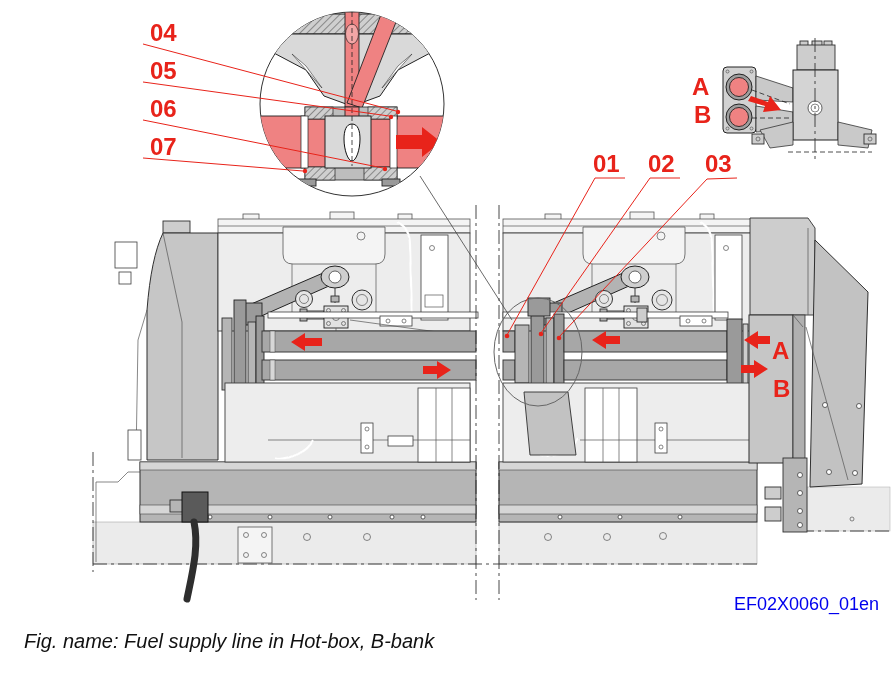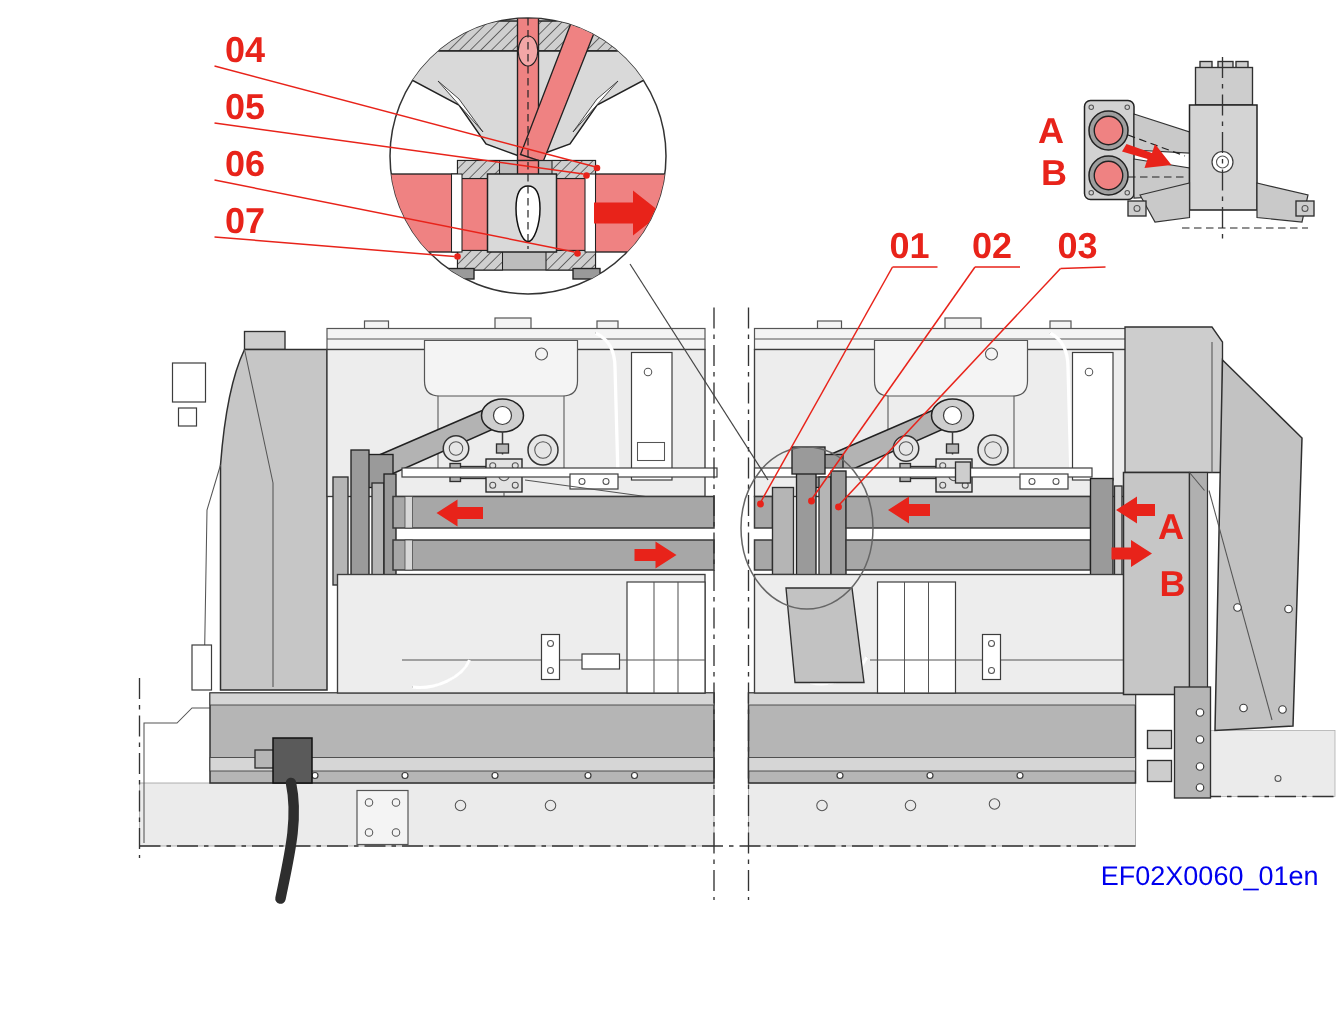--- a/index.html
+++ b/index.html
@@ -23,21 +23,21 @@
   .gray3{fill:#9a9a9a;stroke:#222;stroke-width:.9;}
   .pipe{fill:var(--pipe);stroke:#3a3a3a;stroke-width:1;}
   .pinkfill{fill:var(--pink);stroke:#222;stroke-width:.9;}
   .redfill{fill:var(--red);stroke:none;}
   .redline{stroke:var(--red);stroke-width:1;fill:none;}
   .lbl{font:700 24px "Liberation Sans",sans-serif;fill:var(--red);}
   .dashdot{stroke:#333;stroke-width:.9;fill:none;stroke-dasharray:14 4 3 4;}
   .cl{stroke:#222;stroke-width:.8;fill:none;stroke-dasharray:5 3;}
   #caption{position:absolute;left:24px;top:630px;font:italic 20px "Liberation Sans",sans-serif;
            color:#111;white-space:nowrap;}
-  #dwgno{position:absolute;right:14px;top:574px;font:18px "Liberation Sans",sans-serif;
+  #dwgno{position:absolute;right:14px;top:594px;font:18px "Liberation Sans",sans-serif;
          color:var(--blue);white-space:nowrap;}
 </style>
 </head>
 <body>
 
 <div id="stage">
 <svg width="893" height="676" viewBox="0 0 893 676">
   <defs>
     <pattern id="hatch" width="5" height="5" patternTransform="rotate(45)" patternUnits="userSpaceOnUse">
       <rect width="5" height="5" fill="#cfcfcf"></rect>
@@ -429,13 +429,14 @@
       <polygon points="838,122 872,130 868,148 838,145" fill="#c9c9c9" stroke="#333" stroke-width=".8"></polygon>
       <rect x="864" y="134" width="12" height="10" class="gray1"></rect>
           <circle cx="870" cy="139" r="2" class="thin"></circle>
       <line x1="815" y1="38" x2="815" y2="160" class="dashdot" stroke-width=".8"></line>
       <line x1="788" y1="152" x2="872" y2="152" class="cl"></line>
     </g>
   </g>
 </svg>
 
 <div id="dwgno">EF02X0060_01en</div>
+<div id="caption">Fig. name: Fuel supply line in Hot-box, B-bank</div>
 </div>
 
 </body></html>

